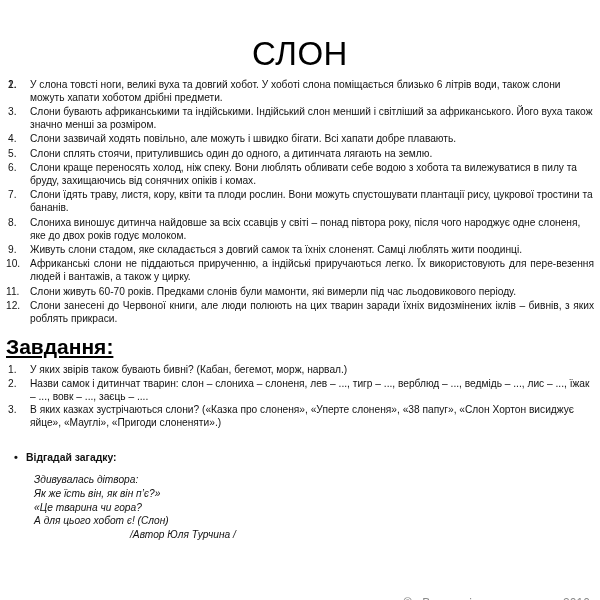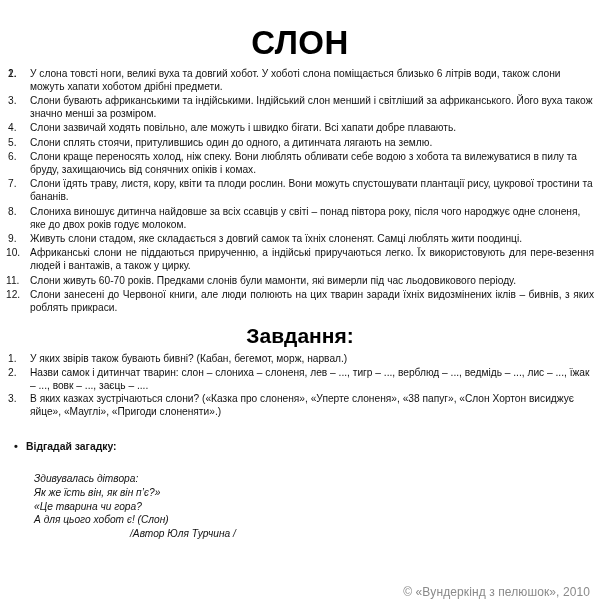--- a/index.html
+++ b/index.html
@@ -21,33 +21,34 @@
     width: 600px;
     height: 600px;
     box-sizing: border-box;
     padding: 0 6px 0 6px;
   }
 
   
   .main-title {
     text-align: center;
     font-size: 33px;
-    font-weight: bold;
+    font-weight: normal;
     letter-spacing: 0.5px;
     line-height: 1.05;
-    margin: 26px 0 6px 0;
+    margin: 37px 0 6px 0;
     color: #000000;
   }
   .section-title {
-    text-align: center;
+    text-align: left;
     font-size: 21px;
     font-weight: bold;
     line-height: 1.1;
     margin: 10px 0 5px 0;
     color: #000000;
+    text-decoration: underline;
   }
 
   
   ol.facts, ol.tasks {
     list-style: none;
     margin: 0;
     padding: 0;
   }
   ol.facts > li, ol.tasks > li {
     position: relative;
@@ -95,21 +96,21 @@
   .riddle-head .bullet {
     position: absolute;
     left: 2px;
     top: -1px;
     font-size: 11px;
     line-height: 14px;
     font-weight: bold;
   }
   .riddle-lines {
     padding-left: 22px;
-    margin-top: 18px;
+    margin-top: 8px;
   }
   .riddle-lines .rline {
     font-size: 10.2px;
     line-height: 13.6px;
     font-style: italic;
     font-weight: normal;
     white-space: pre;
   }
   .riddle-author {
     font-size: 10.2px;

